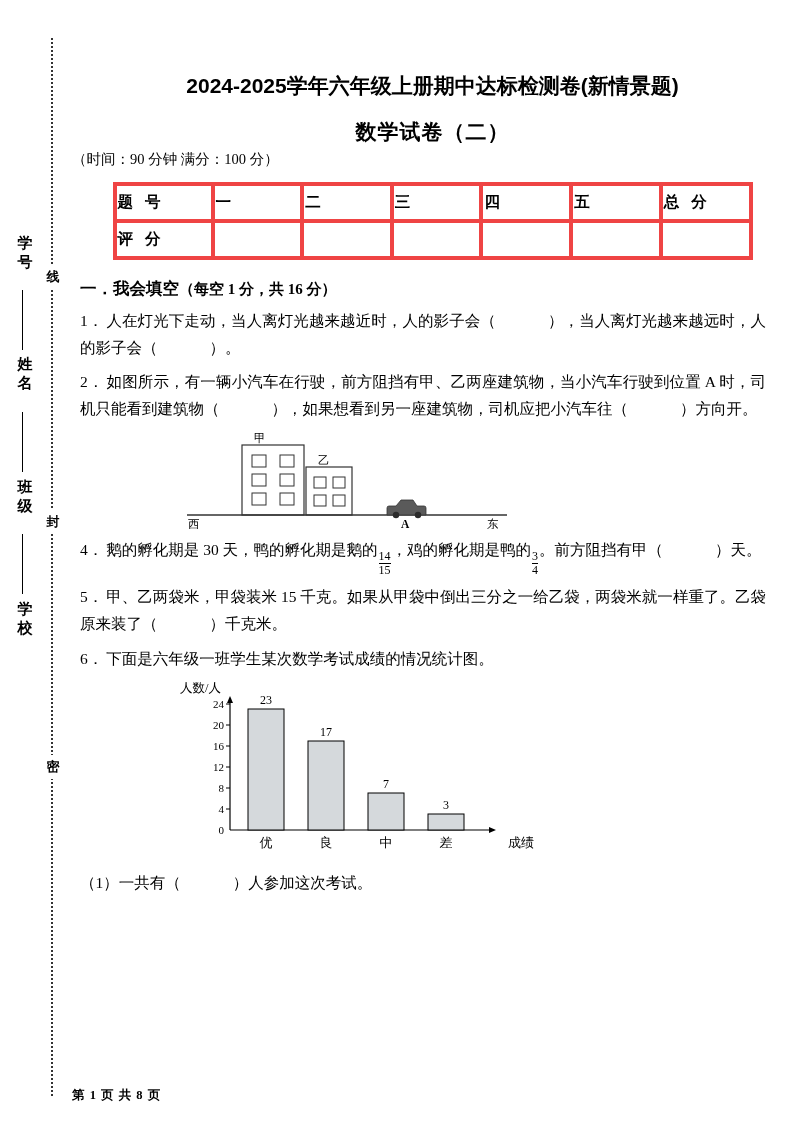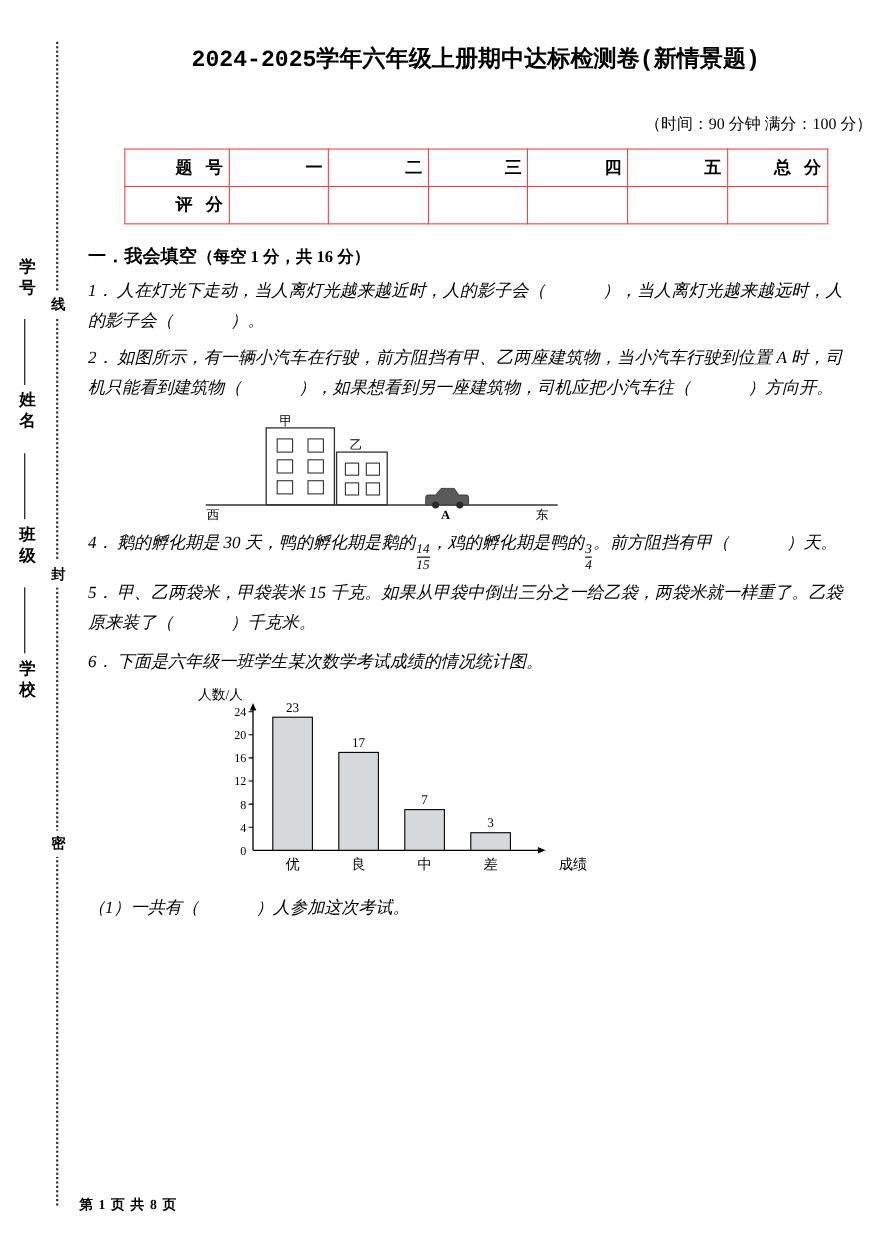--- a/index.html
+++ b/index.html
@@ -66,48 +66,48 @@
     position: absolute;
     left: 72px;
     top: 0;
     width: 721px;
     height: 1122px;
   }
   .title-1 {
     text-align: center;
     font-size: 21px;
     font-weight: bold;
-    margin-top: 39px;
+    margin-top: 72px;
     letter-spacing: 0px;
-    font-family: Liberation Mono, monospace;
+    font-family: Liberation Sans, sans-serif;
   }
   .title-2 {
     text-align: center;
     font-size: 21px;
     font-weight: bold;
     margin-top: 18px;
     letter-spacing: 1px;
   }
   .subtitle {
-    text-align: right;
+    text-align: left;
     font-size: 14.5px;
-    margin-top: 36px;
+    margin-top: 4px;
   }
 
   
   table.score {
     border-collapse: collapse;
     margin: 13px auto 0 auto;
     width: 640px;
     table-layout: fixed;
   }
   table.score td {
-    border: 1px solid #ef4444;
+    border: 4px solid #ef4444;
     height: 31px;
-    text-align: right;
+    text-align: left;
     font-size: 15.5px;
     font-weight: bold;
     letter-spacing: 4px;
   }
   table.score td.hdr { width: 92px; }
 
   
   .sec-title {
     font-size: 16.5px;
     font-weight: bold;
@@ -116,21 +116,20 @@
   .sec-title .small {
     font-size: 15px;
   }
   p.q {
     font-size: 15.5px;
     line-height: 1.72;
     margin: 8px 0 0 8px;
     text-indent: 0;
     text-align: justify;
     padding-right: 27px;
-    font-style: italic;
   }
   .num { margin-right: 3px; }
   .blank {
     display: inline-block;
     min-width: 52px;
   }
   .frac {
     display: inline-flex;
     flex-direction: column;
     align-items: center;
@@ -201,20 +200,21 @@
     <span>封</span>
   </div>
   <div class="strip-seal" style="top:755px;">
     <span>密</span>
   </div>
 </div>
 
 <div class="page">
 
   <div class="title-1">2024-2025学年六年级上册期中达标检测卷(新情景题)</div>
+  <div class="title-2">数学试卷（二）</div>
   <div class="subtitle">（时间：90 分钟    满分：100 分）</div>
 
   <table class="score">
     <tbody>
         <tr>
       <td class="hdr">题  号</td>
       <td>一</td>
       <td>二</td>
       <td>三</td>
       <td>四</td>

